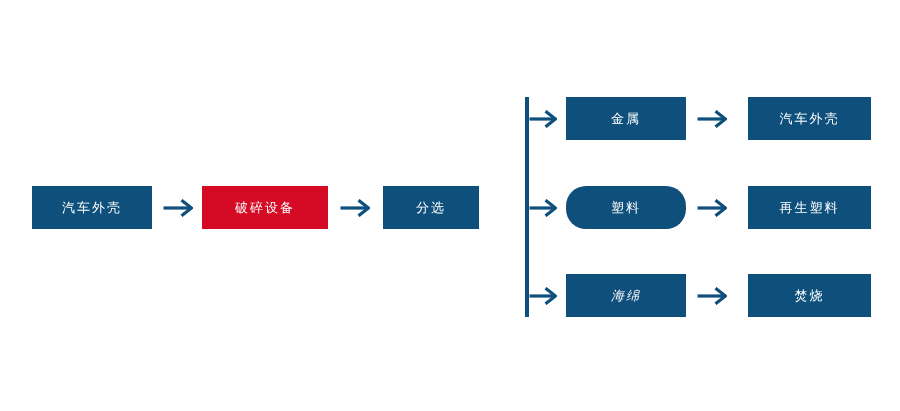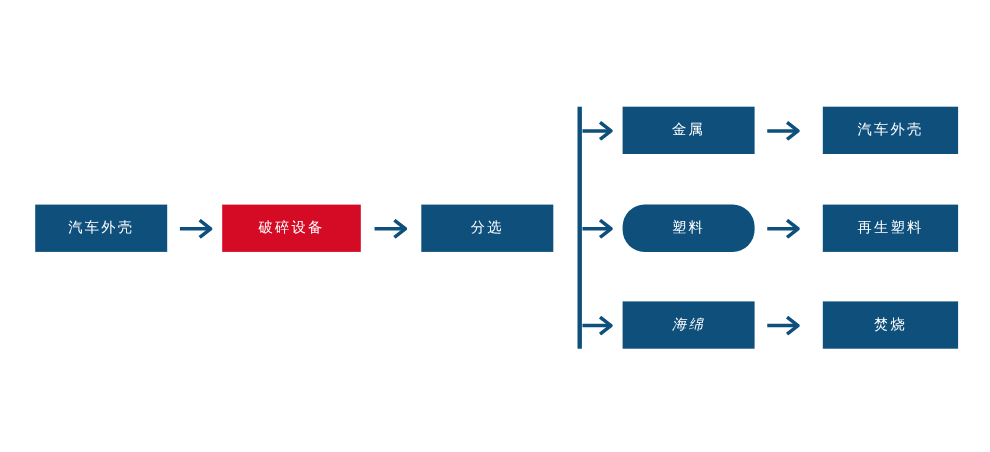--- a/index.html
+++ b/index.html
@@ -50,21 +50,21 @@
 </head>
 <body>
 
 <div id="canvas">
     <div class="node blue" style="left: 32px; top: 186px; width: 120px; height: 43px;">
       <span>汽车外壳</span>
     </div>
     <div class="node red" style="left: 202px; top: 186px; width: 126px; height: 43px;">
       <span>破碎设备</span>
     </div>
-    <div class="node blue" style="left: 383px; top: 186px; width: 120px; height: 43px;">
+    <div class="node blue" style="left: 383px; top: 186px; width: 96px; height: 43px;">
       <span>分选</span>
     </div>
     <div class="arrow" style="left: 163px; top: 199px; width: 30px; height: 18px;">
       <svg width="30" height="18" viewBox="0 0 30 18">
         <line x1="0.5" y1="9" x2="27.5" y2="9" stroke="#0e4f7c" stroke-width="3.2" stroke-linecap="butt"></line>
         <polyline points="18.5,1.1999999999999993 28.5,9 18.5,16.8" fill="none" stroke="#0e4f7c" stroke-width="3.2" stroke-linecap="butt" stroke-linejoin="miter"></polyline>
       </svg>
     </div>
     <div class="arrow" style="left: 340px; top: 199px; width: 30px; height: 18px;">
       <svg width="30" height="18" viewBox="0 0 30 18">

